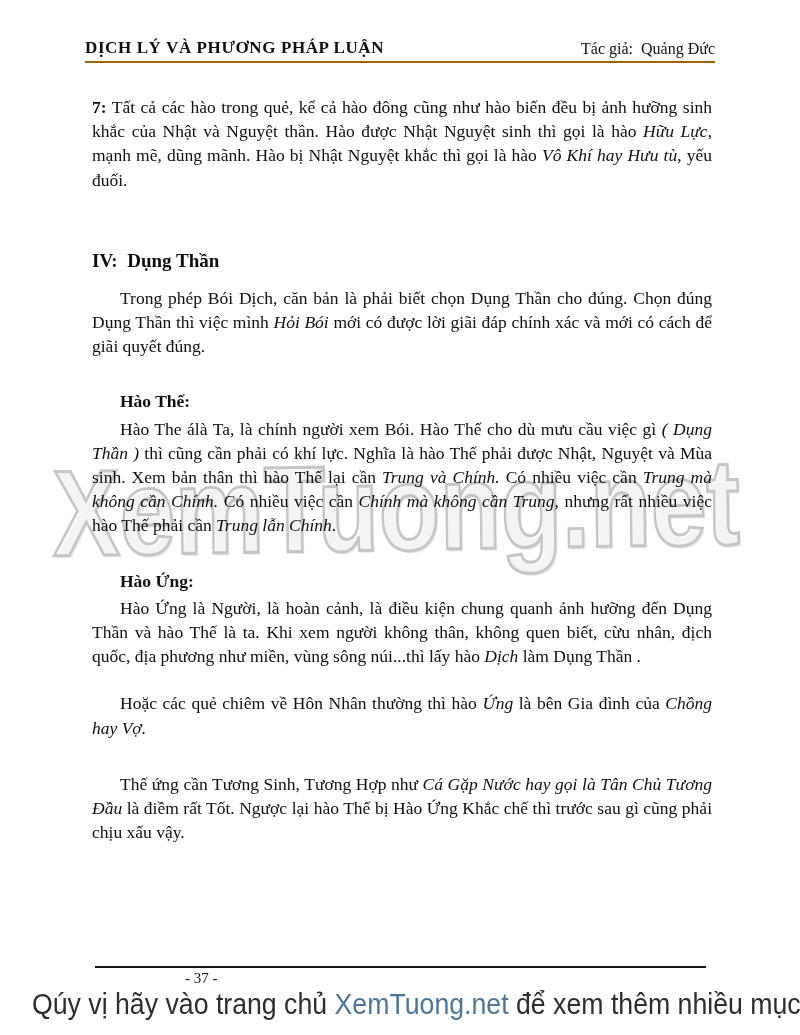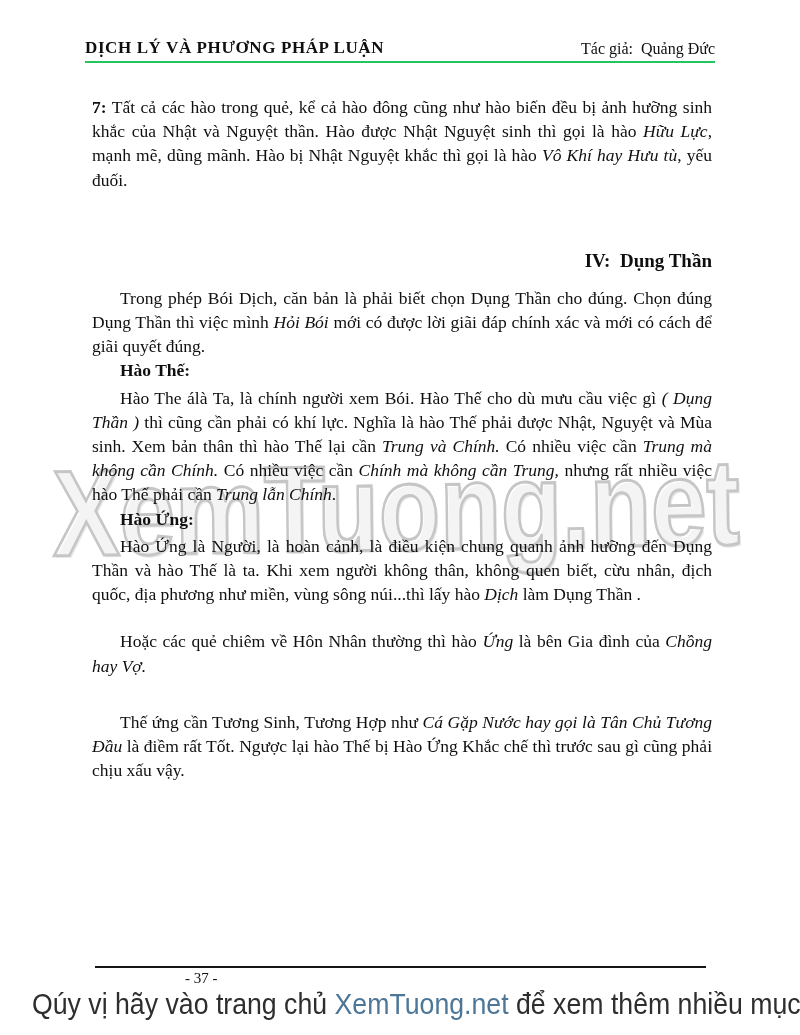--- a/index.html
+++ b/index.html
@@ -13,21 +13,21 @@
     position: relative;
     width: 800px; height: 1035px;
     background: #ffffff;
     color: #0f0f0f;
   }
 
   
   .header {
     position: absolute;
     left: 85px; right: 85px; top: 38px;
-    border-bottom: 2px solid #22c55e;
+    border-bottom: 2px solid #a16207;
     padding-bottom: 3px;
     display: flex;
     justify-content: space-between;
     align-items: flex-end;
   }
   .header .title {
     font-weight: bold;
     font-size: 17px;
     letter-spacing: 0.6px;
   }
@@ -79,23 +79,23 @@
   .h-minor {
     margin: 0;
     font-size: 17.5px;
     line-height: 24.2px;
     font-weight: bold;
   }
   .indent { text-indent: 28px; }
   .b { font-weight: bold; }
   .i { font-style: italic; }
 
-  .mt-section   { margin-top: 56px; text-align: right; }  
+  .mt-section   { margin-top: 56px; }  
   .mt-after-h   { margin-top: 12px;  }  
-  .mt-subhead   { }  
+  .mt-subhead   { margin-top: 31px; }  
   .mt-tiny      { margin-top: 3px;  }
   .mt-para      { margin-top: 7px;  }
   .mt-block     { margin-top: 23px; }
   .mt-block-lg  { margin-top: 32px; }
 
   
   .footer-rule {
     position: absolute;
     left: 95px; width: 611px; top: 966px;
     border-top: 2px solid #161616;

